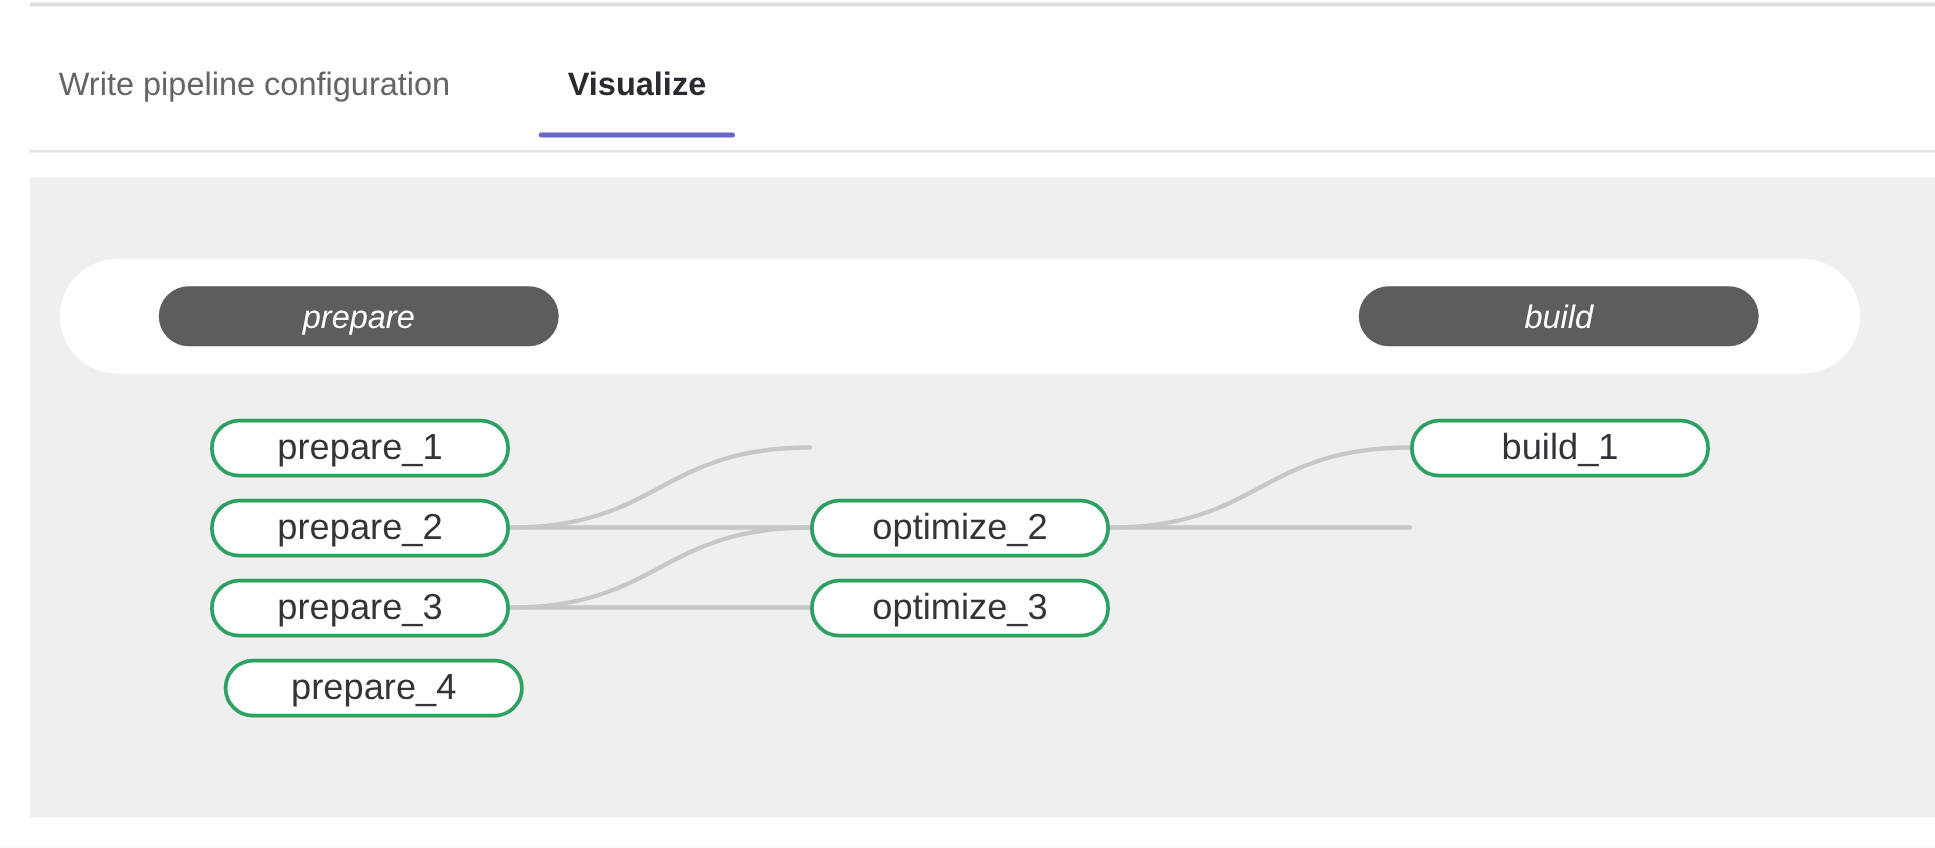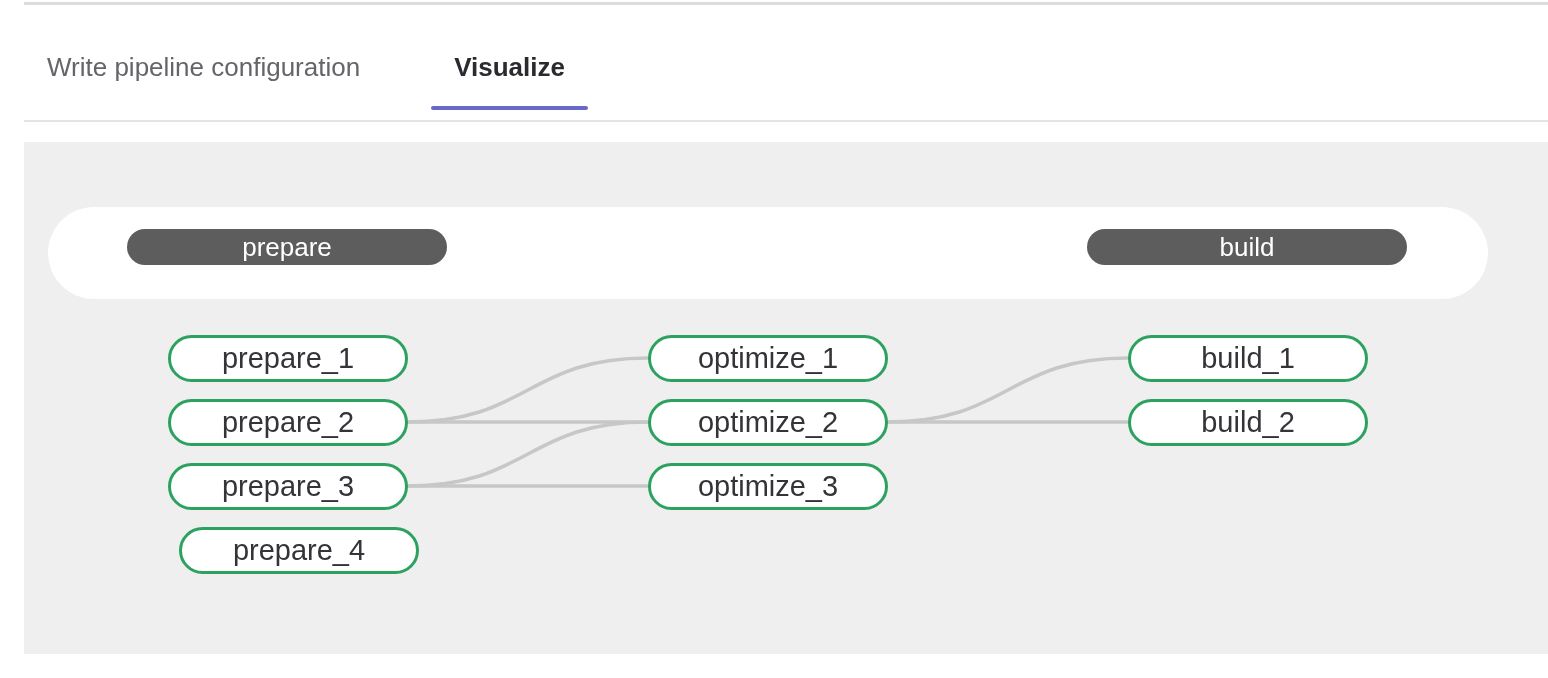--- a/index.html
+++ b/index.html
@@ -33,24 +33,25 @@
   }
   .panel {
     position: absolute; left: 24px; top: 142px; right: 0; height: 512px;
     background: var(--panel-bg);
   }
   .stage-band {
     position: absolute; left: 24px; top: 65px; width: 1440px; height: 92px;
     background: #ffffff; border-radius: 46px;
   }
   .stage-pill {
-    position: absolute; height: 36px; width: 320px; border-radius: 24px;
+    position: absolute; height: 48px; width: 320px; border-radius: 24px;
     background: var(--stage-bg); color: #ffffff;
     display: flex; align-items: center; justify-content: center;
     font-size: 26px;
+    font-style: italic;
   }
   .job-pill {
     position: absolute; width: 240px; height: 47px; border-radius: 24px;
     background: #ffffff; border: 3.5px solid var(--green);
     color: var(--job-text);
     display: flex; align-items: center; justify-content: center;
     font-size: 29px; cursor: default;
   }
   .edges-svg { position: absolute; left: 0; top: 0; width: 1524px; height: 512px; pointer-events: none; }
   .edges-svg path { fill: none; stroke: var(--edge); stroke-width: 3.5; stroke-linecap: round; }
@@ -77,19 +78,17 @@
       <path d="M384,344 L624,344"></path>
       <path d="M864,280 C984,280 984,216 1104,216"></path>
       <path d="M864,280 L1104,280"></path>
     </svg>
 
 <div class="stage-pill" style="left: 103px; top: 87px;">prepare</div>
     <div class="job-pill" style="left: 144px; top: 192.5px;">prepare_1</div>
     <div class="job-pill" style="left: 144px; top: 256.5px;">prepare_2</div>
     <div class="job-pill" style="left: 144px; top: 320.5px;">prepare_3</div>
     <div class="job-pill" style="left: 155px; top: 384.5px;">prepare_4</div>
-    <div class="job-pill" style="left: 624px; top: 192.5px;">optimize_1</div>
     <div class="job-pill" style="left: 624px; top: 256.5px;">optimize_2</div>
     <div class="job-pill" style="left: 624px; top: 320.5px;">optimize_3</div>
     <div class="stage-pill" style="left: 1063px; top: 87px;">build</div>
     <div class="job-pill" style="left: 1104px; top: 192.5px;">build_1</div>
-    <div class="job-pill" style="left: 1104px; top: 256.5px;">build_2</div>
   </div>
 
 </body></html>

